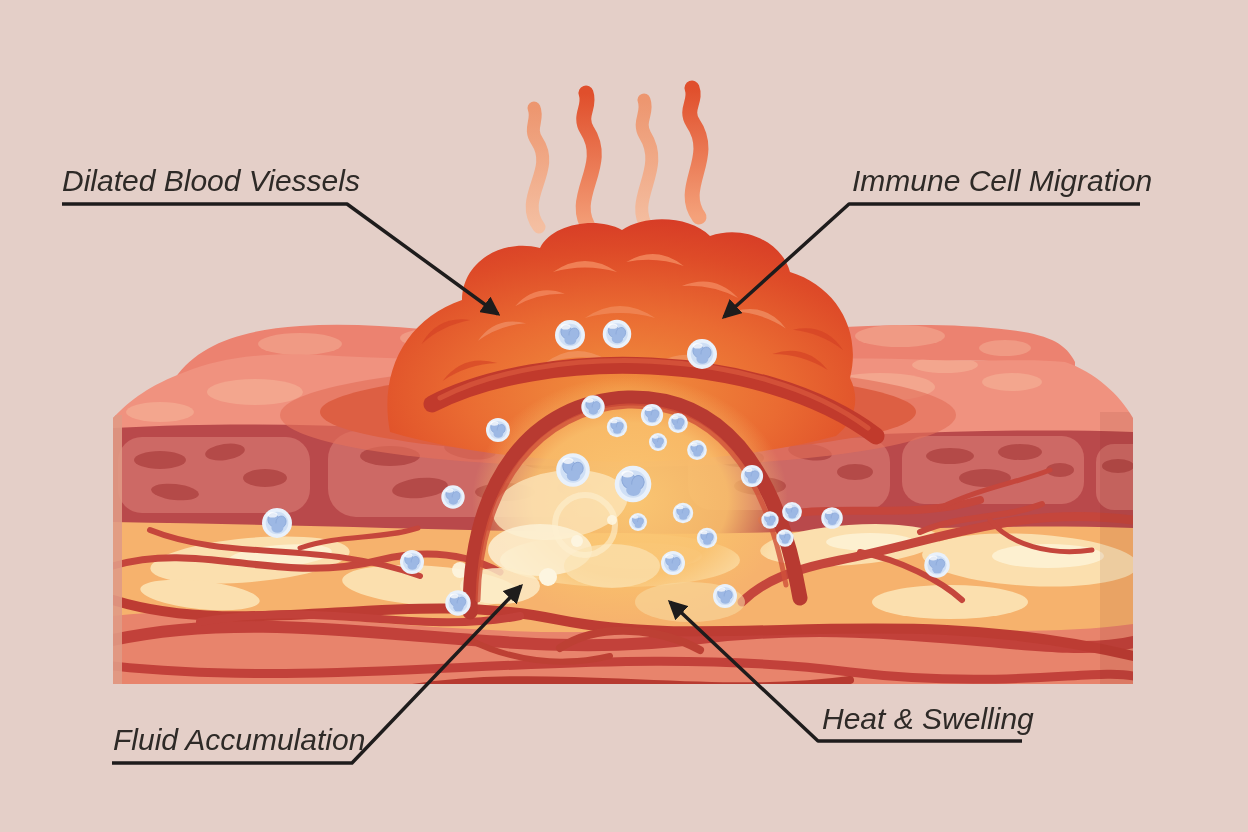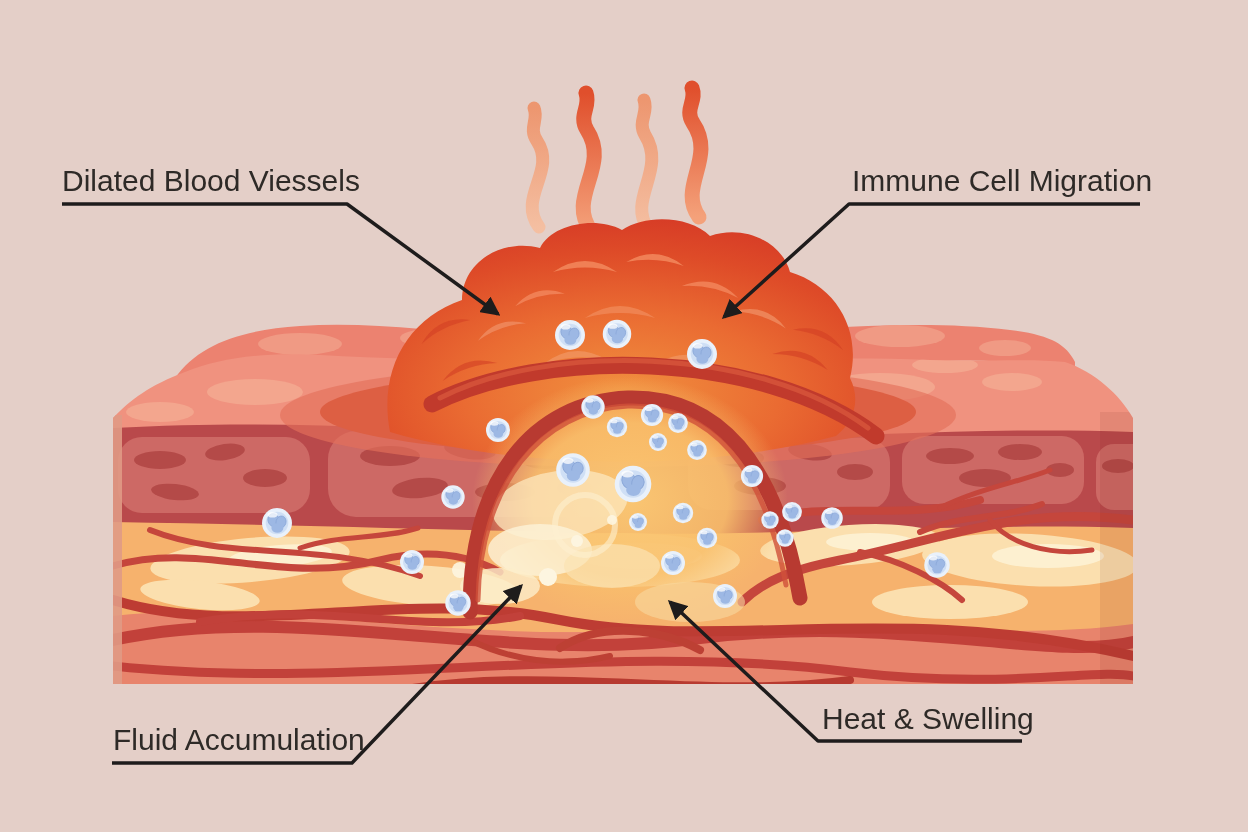--- a/index.html
+++ b/index.html
@@ -1,16 +1,16 @@
 <!DOCTYPE html>
 <html><head>
 <meta charset="utf-8">
 <style>
   html,body{margin:0;padding:0;background:#e4cfc8;}
-  .stage{position:relative;width:1248px;height:832px;overflow:hidden;font-family:"Liberation Sans",sans-serif;}
+  .stage{position:relative;width:1248px;height:832px;overflow:hidden;font-family:"Liberation Sans",sans-serif;font-style:italic;}
   svg{position:absolute;inset:0;display:block;}
   text.anno{font-family:"Liberation Sans","DejaVu Sans",sans-serif;font-size:30px;fill:#2e2a27;}
 </style>
 </head>
 <body>
 
 <div class="stage">
 <svg width="1248" height="832" viewBox="0 0 1248 832">
   <defs>
     <marker id="arrow" viewBox="0 0 10 10" refX="8.5" refY="5" markerWidth="5.5" markerHeight="5.5" orient="auto-start-reverse">

